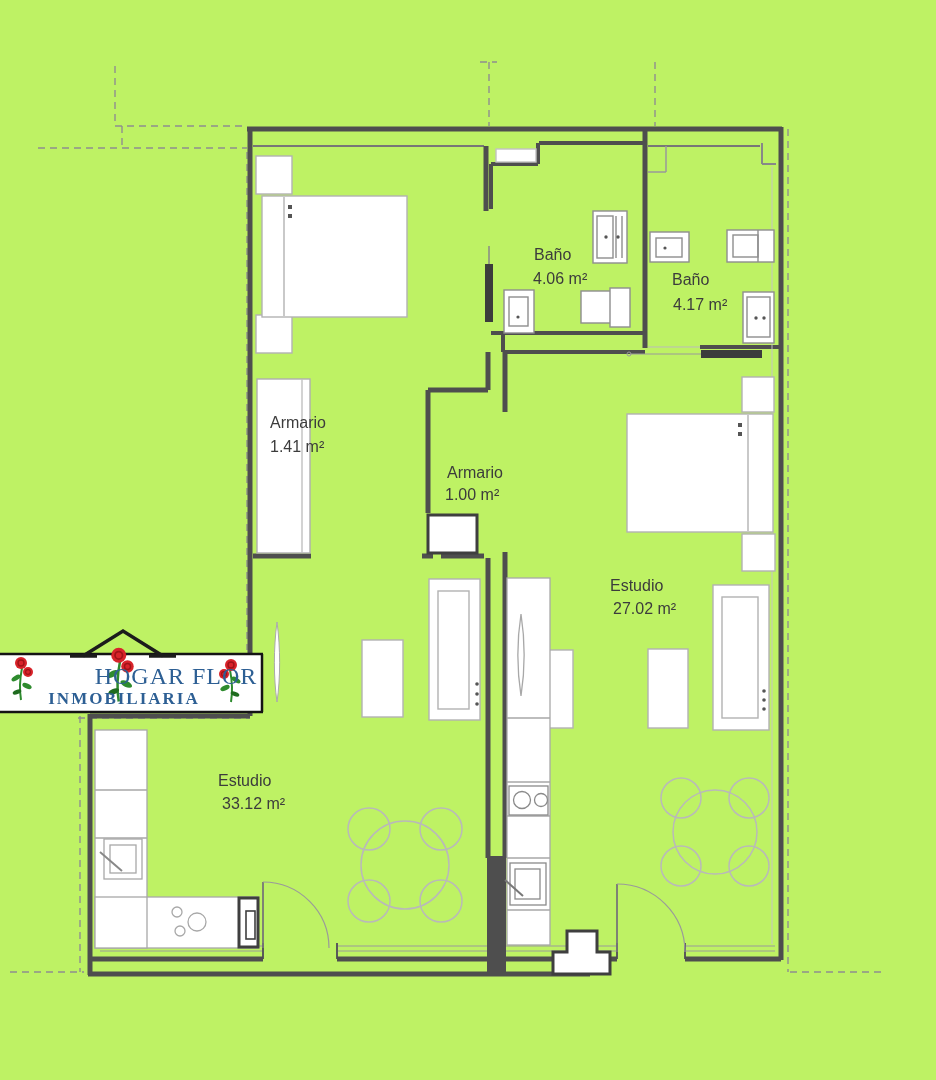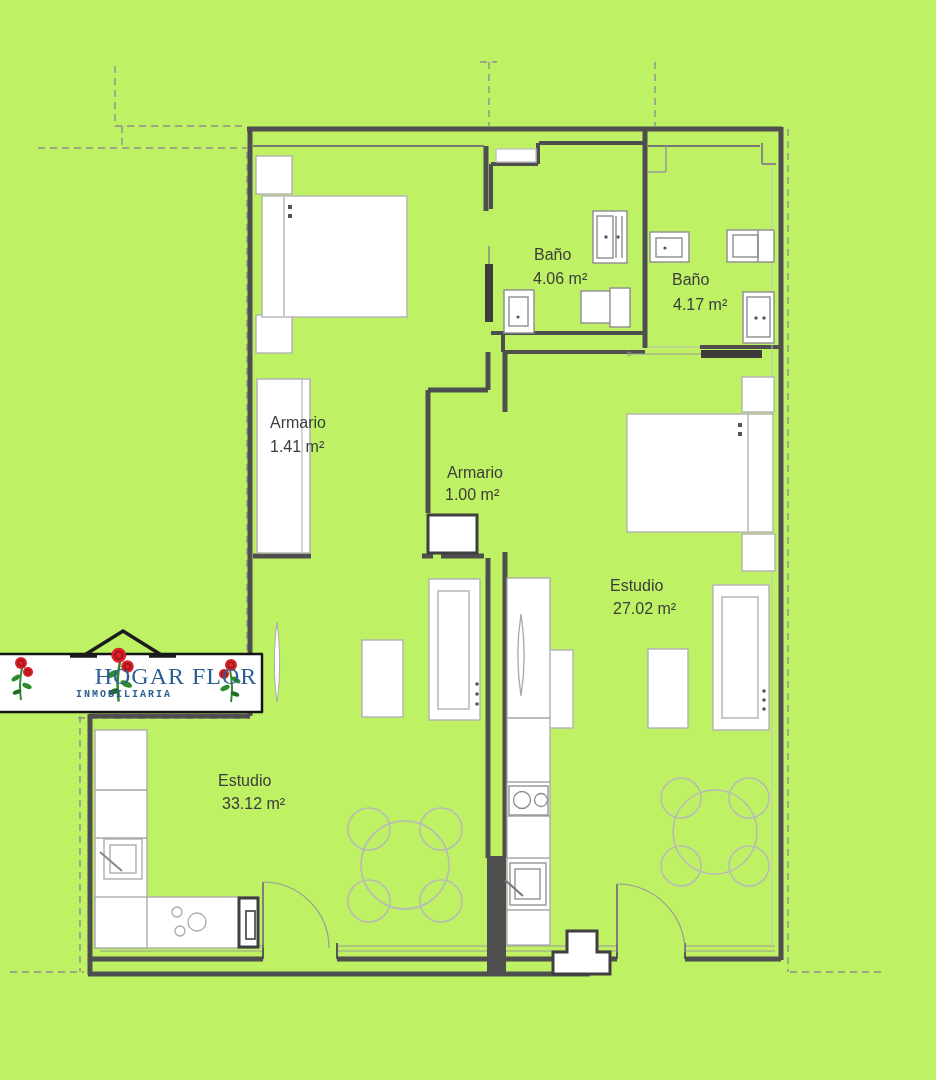--- a/index.html
+++ b/index.html
@@ -7,21 +7,21 @@
          font-family:"Liberation Sans",sans-serif;}
   .plan-svg{position:absolute;left:0;top:0;}
   .room-label{font:16px "Liberation Sans",sans-serif;fill:#3c3c3c;}
   
   .logo{position:absolute;left:0;top:626px;width:264px;height:90px;z-index:5;}
   .logo-art{position:absolute;left:0;top:0;}
   .logo-title{position:absolute;top:37px;left:8px;width:248px;text-align:center;
               font-family:"Liberation Serif",serif;font-size:24px;font-weight:normal;
               letter-spacing:1px;color:#2d5f94;margin-left:44px;}
   .logo-subtitle{position:absolute;top:63px;left:0;width:248px;text-align:center;
-              font-family:Liberation Mono, monospace;font-size:10px;font-weight:bold;
+              font-family:Liberation Serif, serif;font-size:17px;font-weight:bold;
               letter-spacing:2px;color:#2d5f94;}
 </style>
 </head>
 <body>
 
 <div class="stage">
 
 <svg class="plan-svg" width="936" height="1080" viewBox="0 0 936 1080">
 
   <g stroke="#8f8f8f" stroke-width="1.4" stroke-dasharray="7 5" fill="none">

